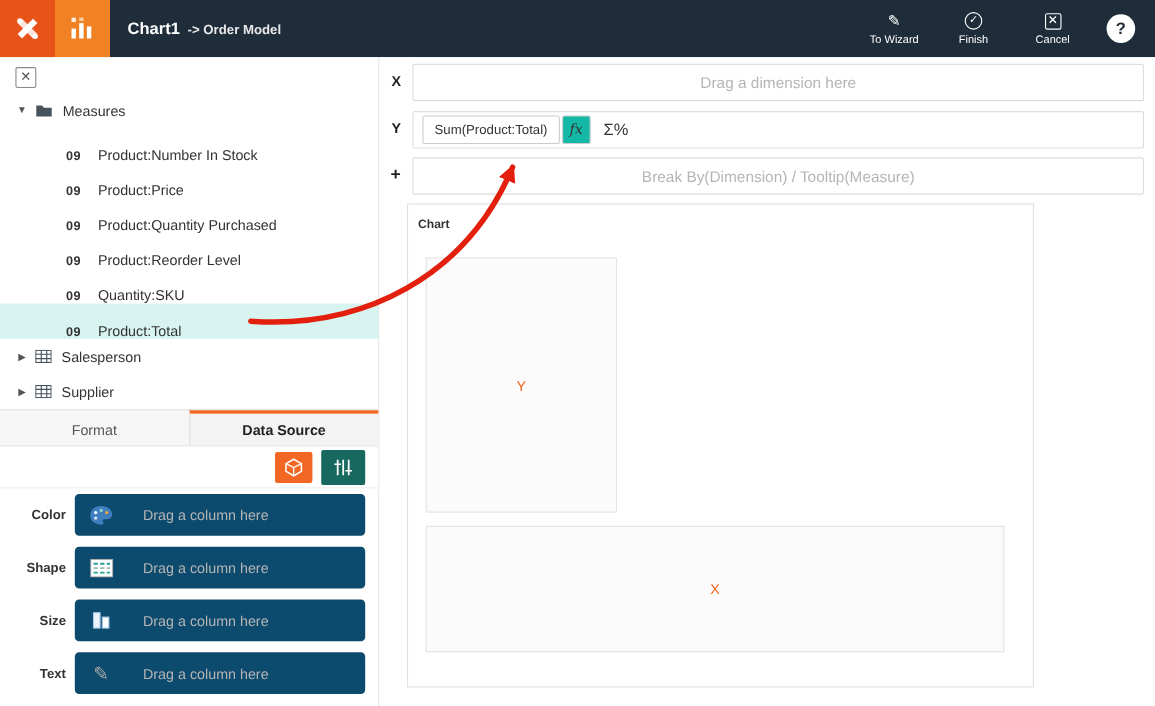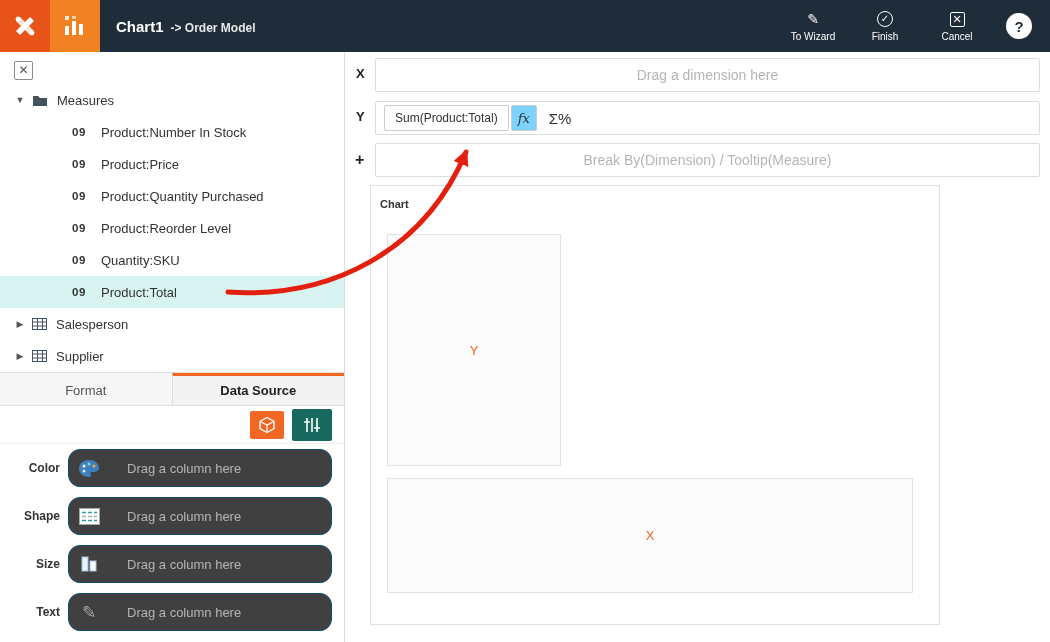--- a/index.html
+++ b/index.html
@@ -28,51 +28,51 @@
   .search-input { flex:1; height:24px; border:1px solid #ccc; border-radius:2px; font-size:11px; padding:0 8px; color:#444; outline:none; font-family:"Liberation Sans", sans-serif; }
   .search-input::placeholder { color:#9a9a9a; }
   .search-close { width:19px; height:19px; border:1px solid #8a8a8a; border-radius:2px; color:#555; font-size:12px; line-height:16px; text-align:center; cursor:pointer; background:#fff; }
 
   .tree { margin-top:0; }
   .tree-row { height:32px; display:flex; align-items:center; font-size:13px; color:#333; cursor:pointer; }
   .tree-row.selected { background:#d8f4f1; }
   .caret { width:12px; font-size:9px; color:#555; text-align:center; margin-left:14px; flex:0 0 auto; }
   .folder-ico, .grid-ico { margin-left:6px; flex:0 0 auto; display:flex; }
   .tree-label { margin-left:9px; }
-  .leaf { padding-left:12px; }
+  .leaf { padding-left:0;align-items:flex-end; }
   .num-type { font-weight:bold; font-size:11.5px; color:#333; margin-left:60px; width:20px; flex:0 0 auto; letter-spacing:0.5px; }
   .leaf-label { margin-left:9px; }
 
   
   .tabs { height:34px; display:flex; background:#f6f6f6; border-top:1px solid #e0e0e0; border-bottom:1px solid #e0e0e0; }
   .tab { flex:1; display:flex; align-items:center; justify-content:center; font-size:13px; color:#555; cursor:pointer; border-top:3px solid transparent; }
   .tab.active { border-top:3px solid #f26724; font-weight:bold; color:#222; background:#f3f3f3; }
   .tab + .tab { border-left:1px solid #e0e0e0; }
 
   
   .side-toolbar { height:38px; display:flex; align-items:center; justify-content:flex-end; gap:8px; padding-right:12px; border-bottom:1px solid #eee; background:#fff; }
   .tool-btn { display:flex; align-items:center; justify-content:center; border-radius:2px; cursor:pointer; }
   .tool-btn.orange { width:34px; height:28px; background:#f26724; }
   .tool-btn.teal { width:40px; height:32px; background:#17695f; }
 
   
   .map-row { height:48px; display:flex; align-items:center; }
   .map-label { width:60px; text-align:right; font-size:12px; font-weight:bold; color:#333; flex:0 0 auto; }
-  .map-box { flex:1; margin:0 12px 0 8px; height:38px; border:1px solid #0c4a6e; border-radius:12px; background:#404040; display:flex; align-items:center; cursor:pointer; }
+  .map-box { flex:1; margin:0 12px 0 8px; height:38px; border:4px solid #0c4a6e; border-radius:4px; background:#0c4a6e; display:flex; align-items:center; cursor:pointer; }
   .map-ico { width:40px; display:flex; align-items:center; justify-content:center; flex:0 0 auto; }
   .map-placeholder { font-size:13px; color:#b5b5b5; margin-left:18px; }
 
   
   .main { position:absolute; top:52px; left:345px; width:705px; height:590px; background:#fff; }
   .drop-label { position:absolute; font-size:13px; font-weight:bold; color:#222; }
   .drop-box { position:absolute; left:30px; width:665px; height:34px; border:1px solid #ddd; border-radius:2px; background:#fff; display:flex; align-items:center; justify-content:center; }
   .drop-box.left-align { justify-content:flex-start; padding-left:8px; }
   .drop-placeholder { font-size:14px; color:#b5b5b5; }
   .chip { height:26px; border:1px solid #ccc; border-radius:2px; display:flex; align-items:center; padding:0 10px; font-size:12px; color:#333; background:#fff; cursor:pointer; }
-  .fx-btn { height:26px; width:26px; margin-left:2px; border:1px solid #ccc; border-radius:2px; background:#7dd3fc; display:flex; align-items:center; justify-content:center; font-family:"DejaVu Serif", serif; font-style:italic; font-size:13px; color:#333; cursor:pointer; }
+  .fx-btn { height:26px; width:26px; margin-left:2px; border:1px solid #ccc; border-radius:2px; background:#14b8a6; display:flex; align-items:center; justify-content:center; font-family:"DejaVu Serif", serif; font-style:italic; font-size:13px; color:#333; cursor:pointer; }
   .sigma { margin-left:12px; font-size:15px; color:#333; cursor:pointer; }
 
   .chart-box { position:absolute; left:25px; top:133px; width:570px; height:440px; border:1px solid #e0e0e0; background:#fff; }
   .chart-title { position:absolute; left:9px; top:12px; font-size:11px; font-weight:bold; color:#333; }
   .axis-rect { position:absolute; border:1px solid #e3e3e3; background:#fbfbfb; display:flex; align-items:center; justify-content:center; font-size:13px; color:#f26724; }
   .y-rect { left:16px; top:48px; width:174px; height:232px; }
   .x-rect { left:16px; top:292px; width:526px; height:115px; }
 
   .arrow-overlay { position:absolute; top:0; left:0; width:1050px; height:642px; pointer-events:none; z-index:50; }
 </style>

